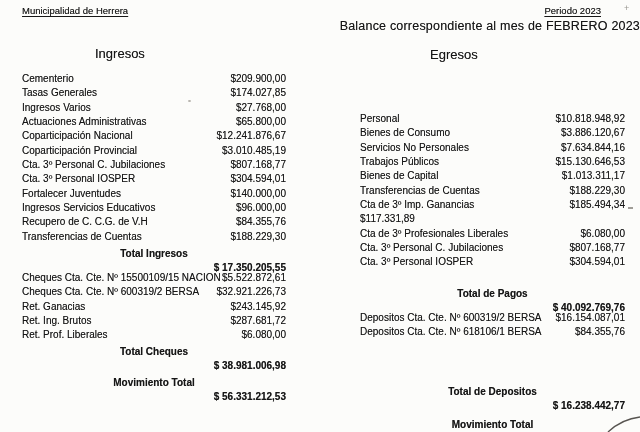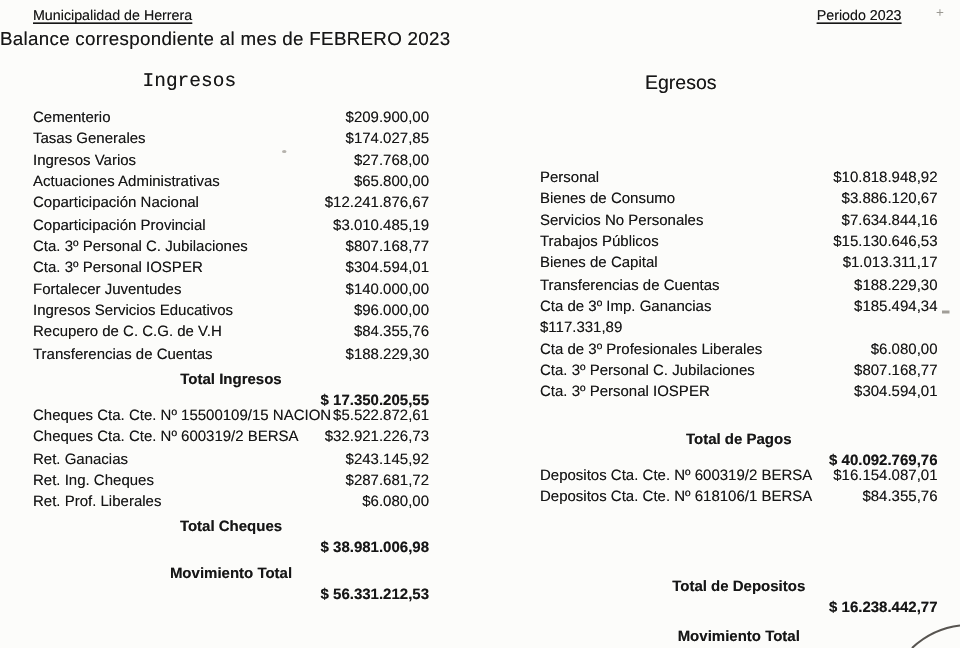--- a/index.html
+++ b/index.html
@@ -12,25 +12,25 @@
   }
   .org {
     position:absolute; top:5px; left:22px; font-size:9.5px;
     text-decoration:underline; text-underline-offset:2px;
   }
   .period {
     position:absolute; top:5px; right:39px; font-size:9.5px;
     text-decoration:underline; text-underline-offset:2px;
   }
   .title {
-    position:absolute; top:19px; left:0; right:0; text-align:left;
+    position:absolute; top:19px; left:0; right:0; text-align:right;
     font-size:12.5px; letter-spacing:0.2px;
   }
   .col-heading { position:absolute; font-size:13px; }
-  .heading-ingresos { top:46px; left:95px;font-family:Liberation Mono, monospace; }
+  .heading-ingresos { top:46px; left:95px; }
   .heading-egresos  { top:47px; left:430px; }
 
   .block { position:absolute; }
   .left-col  { left:22px;  width:264px; }
   .right-col { left:360px; width:265px;margin-top:40px; }
 
   .row {
     display:flex; justify-content:space-between;
     height:14.35px; line-height:14.35px; font-size:10px; white-space:nowrap;
   }
@@ -147,21 +147,21 @@
         <span class="lbl">Cheques Cta. Cte. Nº 600319/2 BERSA</span>
         <span class="val">$32.921.226,73</span>
       </div>
 
       <div class="row">
         <span class="lbl">Ret. Ganacias</span>
         <span class="val">$243.145,92</span>
       </div>
 
       <div class="row">
-        <span class="lbl">Ret. Ing. Cheques</span>
+        <span class="lbl">Ret. Ing. Brutos</span>
         <span class="val">$287.681,72</span>
       </div>
 
       <div class="row">
         <span class="lbl">Ret. Prof. Liberales</span>
         <span class="val">$6.080,00</span>
       </div>
     </div>
 
   <div class="trow left-col" style="top:345px">

